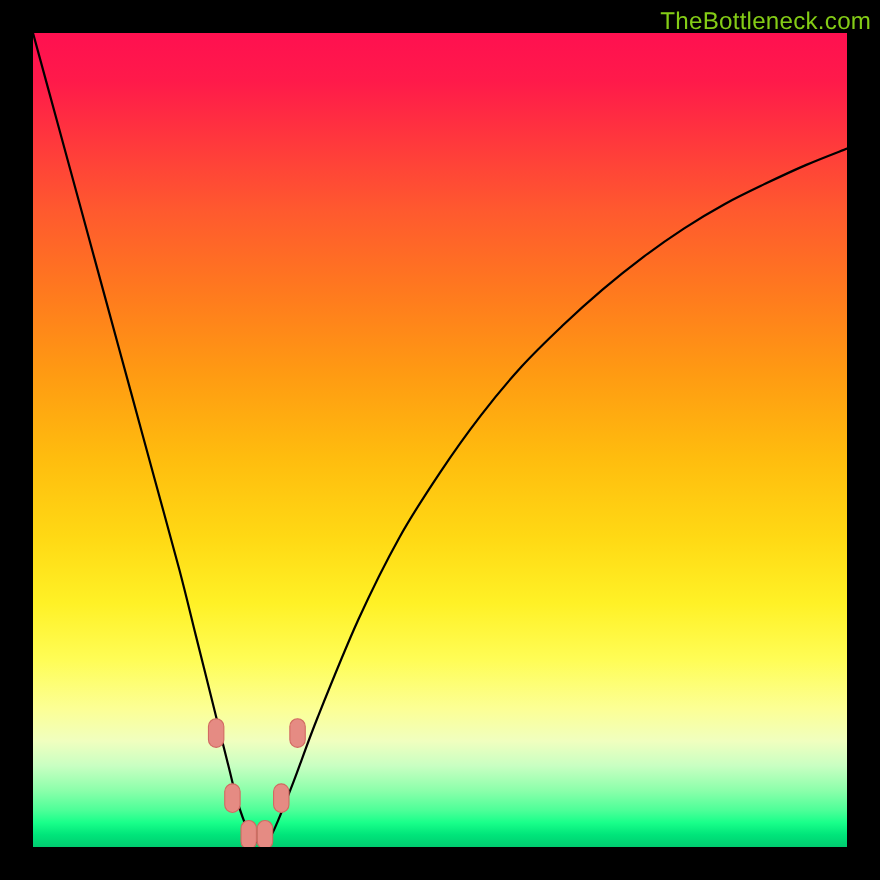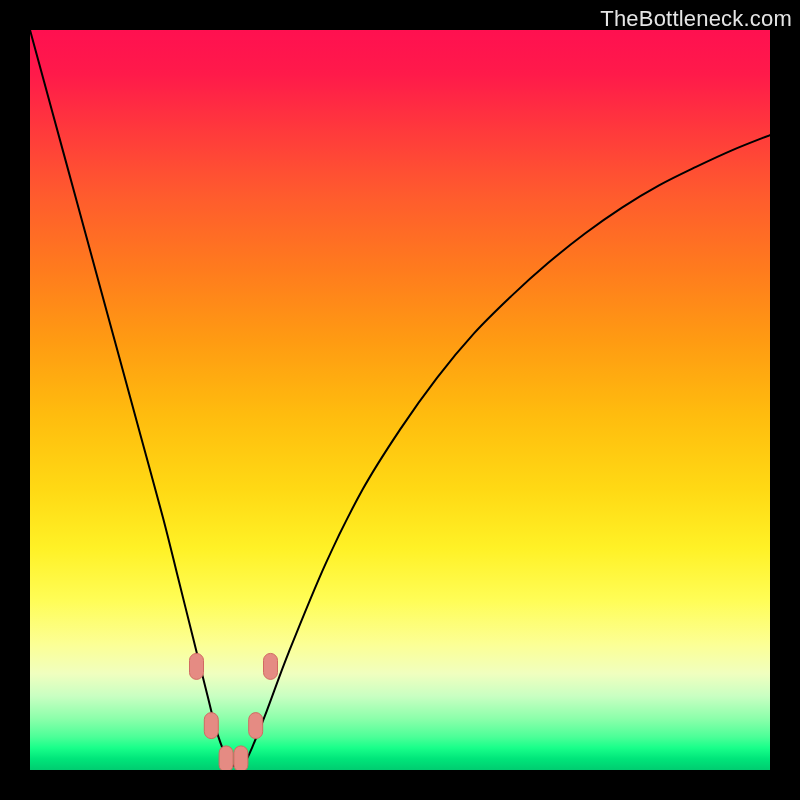--- a/index.html
+++ b/index.html
@@ -53,21 +53,21 @@
   svg.curve {
     position: absolute;
     left: 0; top: 0;
     width: 740px;
     height: 740px;
   }
   .watermark {
     position: absolute;
     top: 6px;
     right: 8px;
-    color: #e5e5e5;
+    color: #84cc16;
     font-size: 22px;
     font-weight: 500;
     letter-spacing: 0.2px;
     user-select: none;
   }
 </style>
 </head>
 <body>
 
 <div class="frame">

